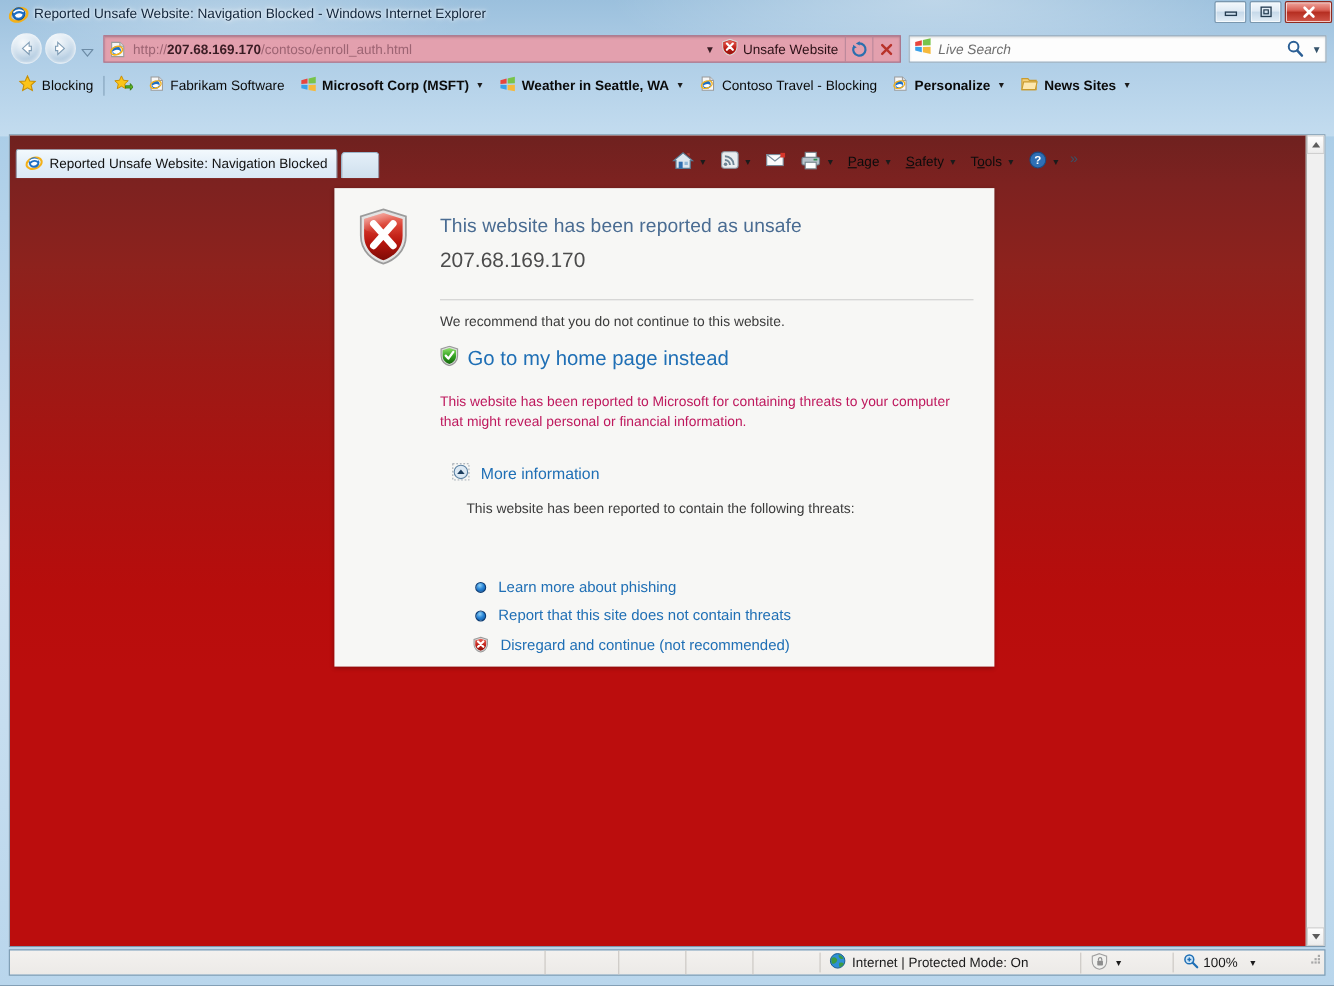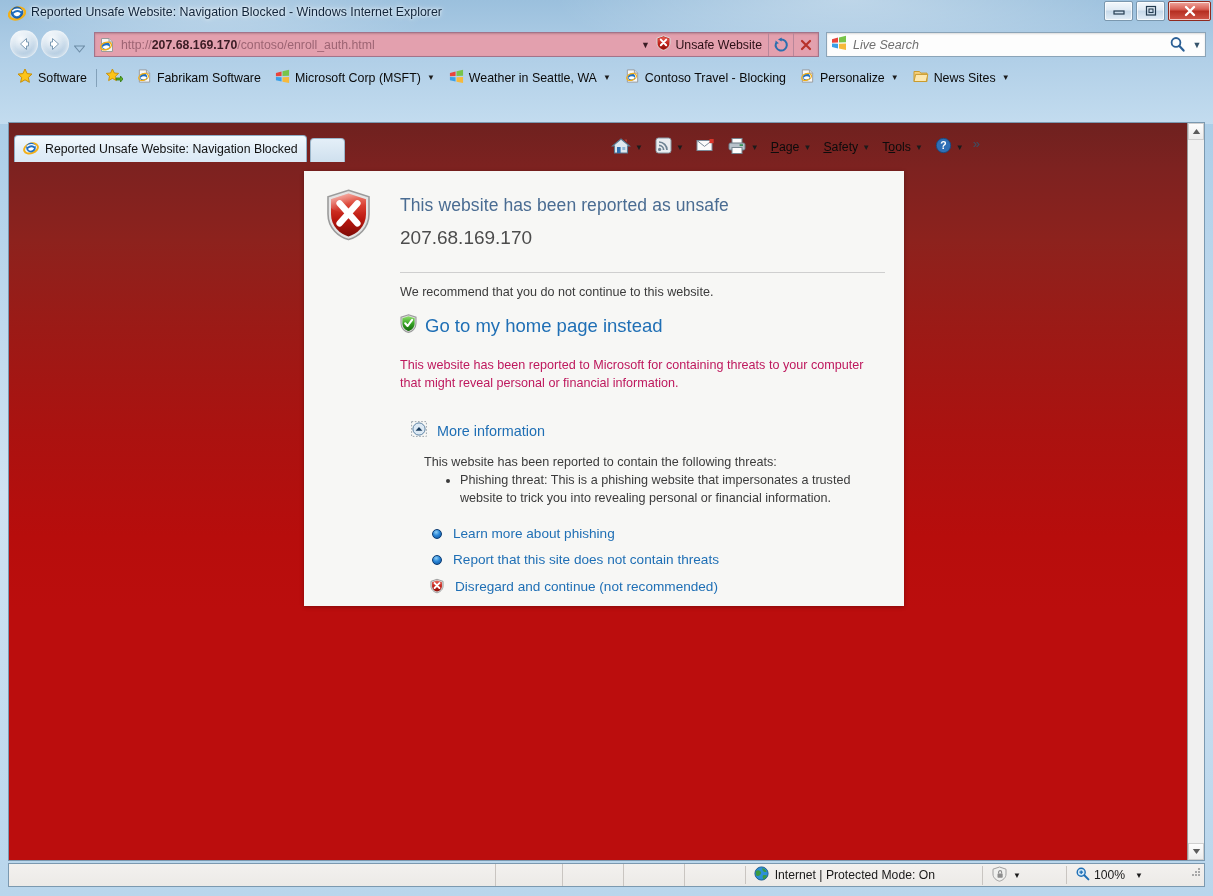--- a/index.html
+++ b/index.html
@@ -104,21 +104,21 @@
   #search-go { width: 24px; display:flex; align-items:center; justify-content:center; cursor:pointer; flex:none;}
   #search-drop { width: 16px; text-align:center; font-size: 9px; color:#35536b; cursor:pointer; flex:none;}
 
   
   #favbar {
     position: absolute; left: 0; top: 64px; width: 1213px; height: 27px;
     display: flex; align-items: center; z-index: 4;
     font-size: 12.4px; color: #0a0a0a;
   }
   .fav-item { display:flex; align-items:center; gap:5px; padding: 0 7px; height: 22px; cursor:pointer; white-space: nowrap;}
-  .fav-item.bold { font-weight: normal; }
+  .fav-item.bold { font-weight: bold; }
   .fav-sep { width: 1px; height: 18px; background: rgba(90,120,145,0.55); margin: 0 2px; }
   .caret { font-size: 8px; color: #1b1b1b; margin-left: 1px;}
 
   
   #tabrow {
     position: absolute; left: 0; top: 91px; width: 994px; height: 31px; z-index: 4; margin-top: 40px;
   }
   #tab-active {
     position: absolute; left: 14px; top: 4px; height: 27px; width: 293px;
     background: linear-gradient(180deg,#f3f9fd 0%, #e2eef8 55%, #dbe9f6 100%);
@@ -374,21 +374,21 @@
     </div>
   </div>
 
   <div id="favbar">
     <div class="fav-item" style="margin-left:10px;">
       <span>
         <svg width="16" height="16" viewBox="0 0 16 16">
           <path d="M8 1 L10.1 5.6 L15 6.1 L11.3 9.4 L12.4 14.3 L8 11.8 L3.6 14.3 L4.7 9.4 L1 6.1 L5.9 5.6 Z" fill="#fcc419" stroke="#c88f06" stroke-width="1"></path>
         </svg>
       </span>
-      <span>Software</span>
+      <span>Blocking</span>
     </div>
     <div class="fav-sep"></div>
 
     <div class="fav-item">
       <span>
         <svg width="17" height="16" viewBox="0 0 17 16">
           <path d="M6.4 1 L8.3 5 L12.6 5.4 L9.4 8.3 L10.3 12.6 L6.4 10.4 L2.6 12.6 L3.5 8.3 L0.3 5.4 L4.6 5 Z" fill="#fcc419" stroke="#c88f06" stroke-width="0.9"></path>
           <path d="M10 10 L14.5 10 L14.5 8 L17 11 L14.5 14 L14.5 12 L10 12 Z" fill="#5bb021" stroke="#357a10" stroke-width="0.8"></path>
         </svg>
       </span>
@@ -612,23 +612,20 @@
               <svg width="16" height="16" viewBox="0 0 16 16">
                 <rect x="0.6" y="0.6" width="14.8" height="14.8" fill="none" stroke="#9aa4ad" stroke-width="1" stroke-dasharray="1.6 1.6"></rect>
                 <circle cx="8" cy="8" r="6.1" fill="#dce9f4" stroke="#5d83a4" stroke-width="1"></circle>
                 <path d="M4.6 9.8 L8 5.9 L11.4 9.8 Z" fill="#1b3d5e"></path>
               </svg>
             </span>
             <span>More information</span>
           </div>
 
           <div id="threats-intro">This website has been reported to contain the following threats:</div>
-          <ul id="threats-list">
-            <li>Phishing threat: This is a phishing website that impersonates a trusted website to trick you into revealing personal or financial information.</li>
-          </ul>
 
           <div class="blue-link" id="link-learn">
             <span class="dot-bullet"></span>
             <span>Learn more about phishing</span>
           </div>
           <div class="blue-link" id="link-report">
             <span class="dot-bullet"></span>
             <span>Report that this site does not contain threats</span>
           </div>
           <div class="blue-link" id="link-disreg">

